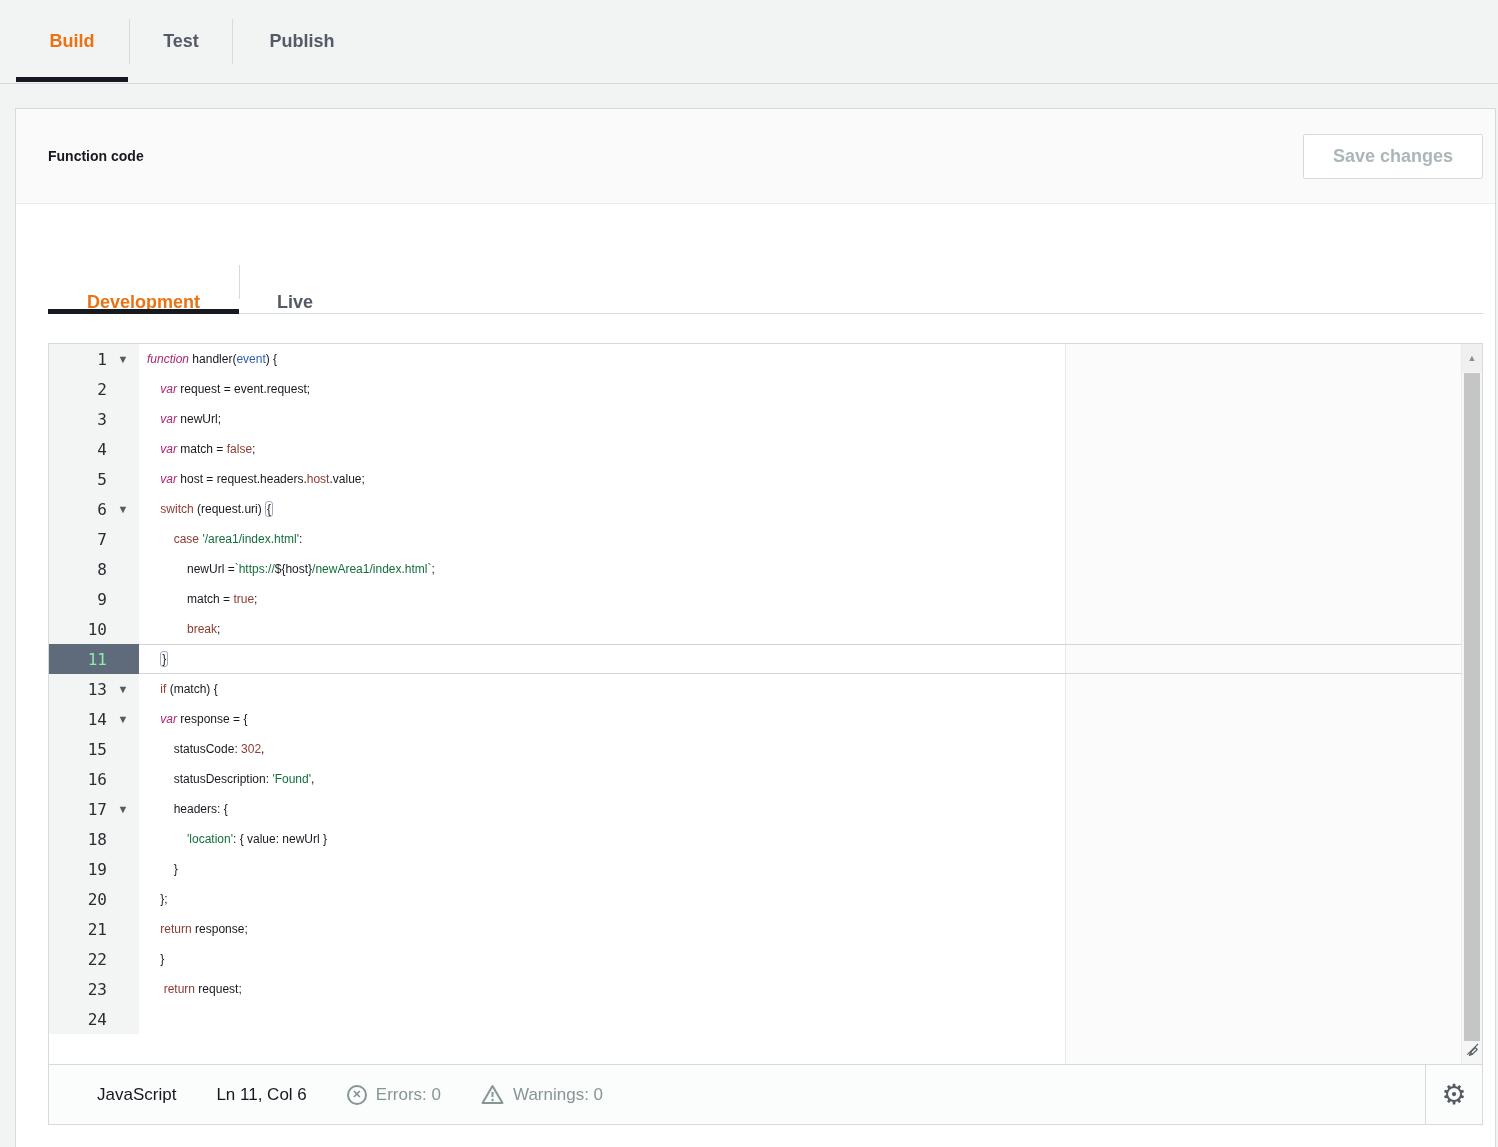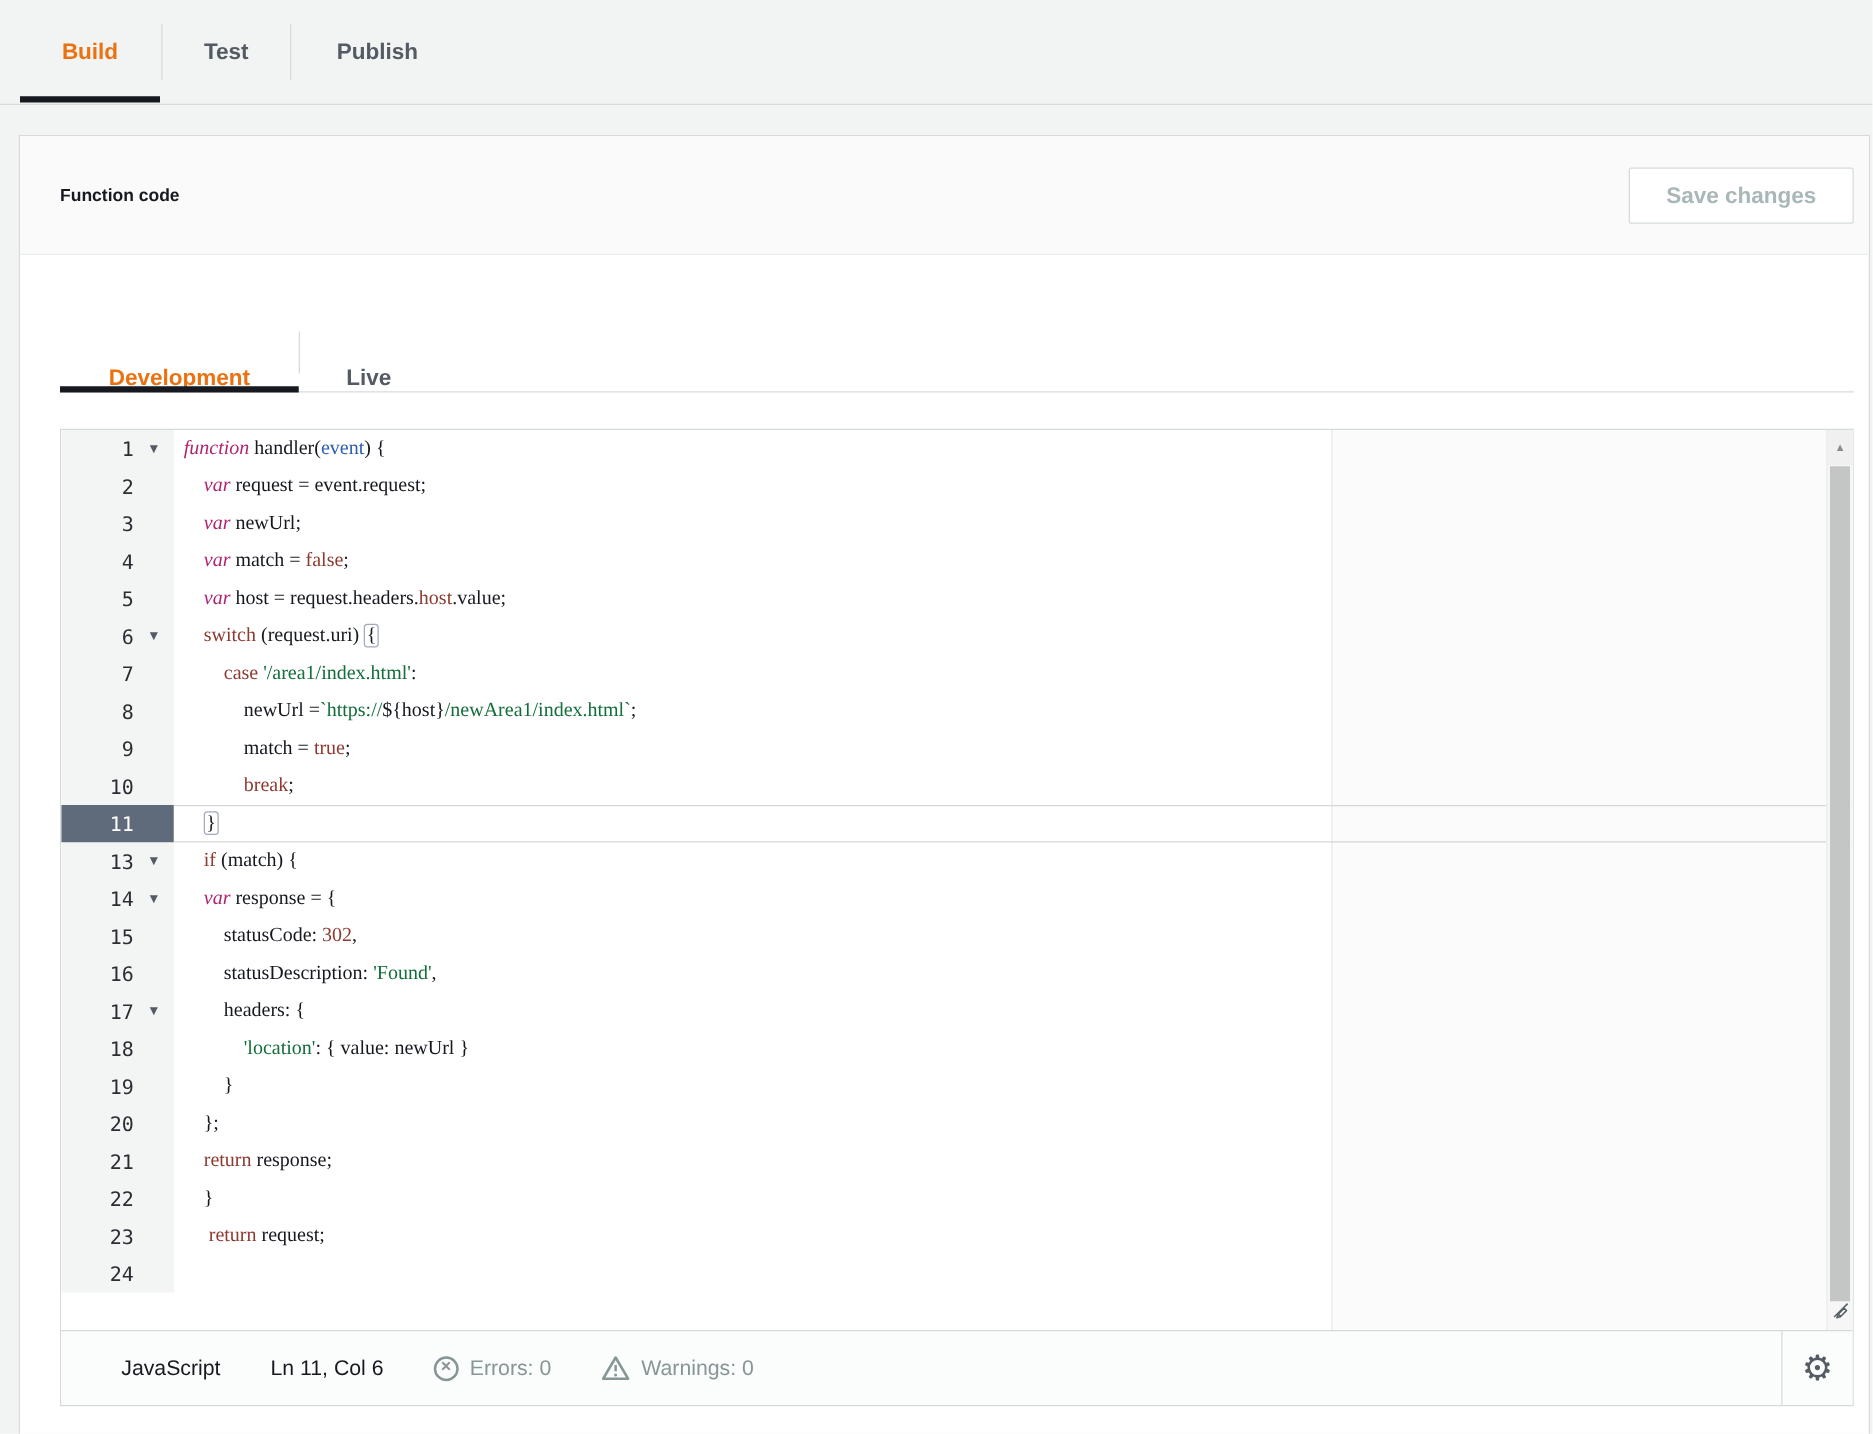--- a/index.html
+++ b/index.html
@@ -44,24 +44,24 @@
   .editor { position:relative; height:720px; background:#fff; overflow:hidden; }
   .ruler { position:absolute; left:1016px; top:0; bottom:0; width:1px; background:#e8e8e8; z-index:0; }
   .after-ruler { position:absolute; left:1017px; right:0; top:0; bottom:0;
              background:rgba(0,0,0,0.015); z-index:0; }
   .lines { position:relative; z-index:1; }
   .line { display:flex; height:30px; }
   .gutter { flex:none; width:90px; background:#f3f4f4; display:flex; align-items:center; }
   .lnum { flex:none; width:58px; text-align:right; font-family:"DejaVu Sans Mono",monospace;
           font-size:16px; color:#2a2e33; }
   .fold { flex:none; width:32px; text-align:center; font-size:11px; color:#545b64; cursor:pointer; }
-  .code { flex:1; font-family:Liberation Serif, serif; font-size:16px; line-height:30px;
+  .code { flex:1; font-family:Liberation Sans, sans-serif; font-size:12px; line-height:30px;
           white-space:pre; padding-left:8px; }
   .line.active .gutter { background:var(--active-line-gutter,#5f6b7a); }
-  .line.active .lnum { color:#ffffff; }
+  .line.active .lnum { color:#86efac; }
   .line.active .code { border-top:1px solid #d6d6d6; border-bottom:1px solid #d6d6d6; line-height:28px; }
   .tok-kw { color:var(--keyword,#b0246e); font-style:italic; }
   .tok-lit { color:var(--literal,#8d3b32); }
   .tok-str { color:var(--string,#146e3c); }
   .tok-arg { color:var(--parameter,#2e5fae); }
   .tok-br  { border:1px solid #a3a9bf; border-radius:3px; padding:0 1px; }
 
   .scrollbar { position:absolute; top:0; right:0; width:21px; height:100%;
                background:#f6f6f6; border-left:1px solid #ebebeb; z-index:2; }
   .scroll-up { height:28px; display:flex; align-items:center; justify-content:center;

